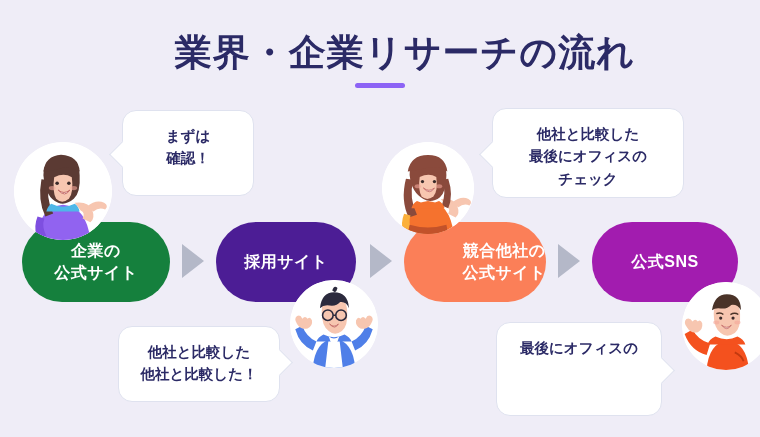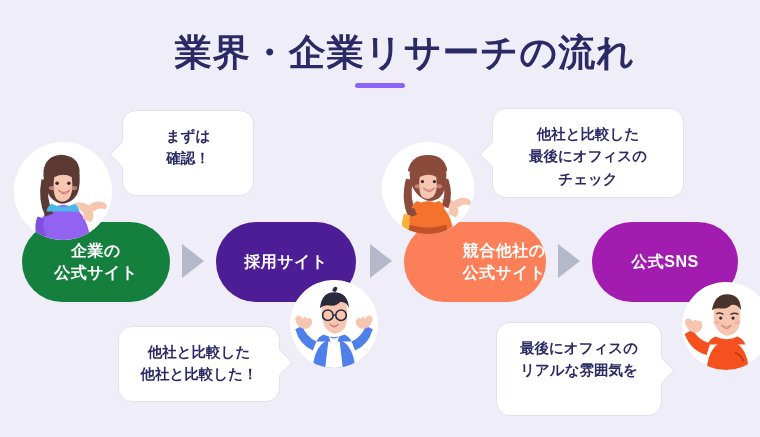--- a/index.html
+++ b/index.html
@@ -195,21 +195,20 @@
 
   <div class="bubble" id="bubble-3">
     <div class="tail tail-right"></div>
     <span>他社と比較した</span>
     <span>他社と比較した！</span>
   </div>
 
   <div class="bubble" id="bubble-4">
     <div class="tail tail-right"></div>
     <span>最後にオフィスの</span>
-    <span>リアルな雰囲気を</span>
   </div>
 
   <div class="avatar" id="avatar-1">
     <svg viewBox="0 0 100 100" xmlns="http://www.w3.org/2000/svg">
       <circle cx="50" cy="50" r="50" fill="#ffffff"></circle>
       <path d="M22 100 q4 -34 28 -36 q24 2 28 36 z" fill="#9163f0"></path>
       <path d="M62 62 q14 -2 18 8 q3 8 -2 12 l-8 -4 q3 -6 -2 -8 z" fill="#f7c6b0"></path>
       <path d="M74 66 q10 -8 18 -4 q5 3 1 7 q-6 -3 -12 2 z" fill="#f7c6b0"></path>
       <path d="M30 34 q0 -18 18 -19 q19 1 19 19 q1 18 -6 24 q-8 7 -16 4 q-13 -5 -15 -28 z" fill="#5b3a33"></path>
       <path d="M41 36 q10 -5 18 0 q2 16 -3 22 q-7 6 -13 0 q-4 -7 -2 -22 z" fill="#f7c6b0"></path>

